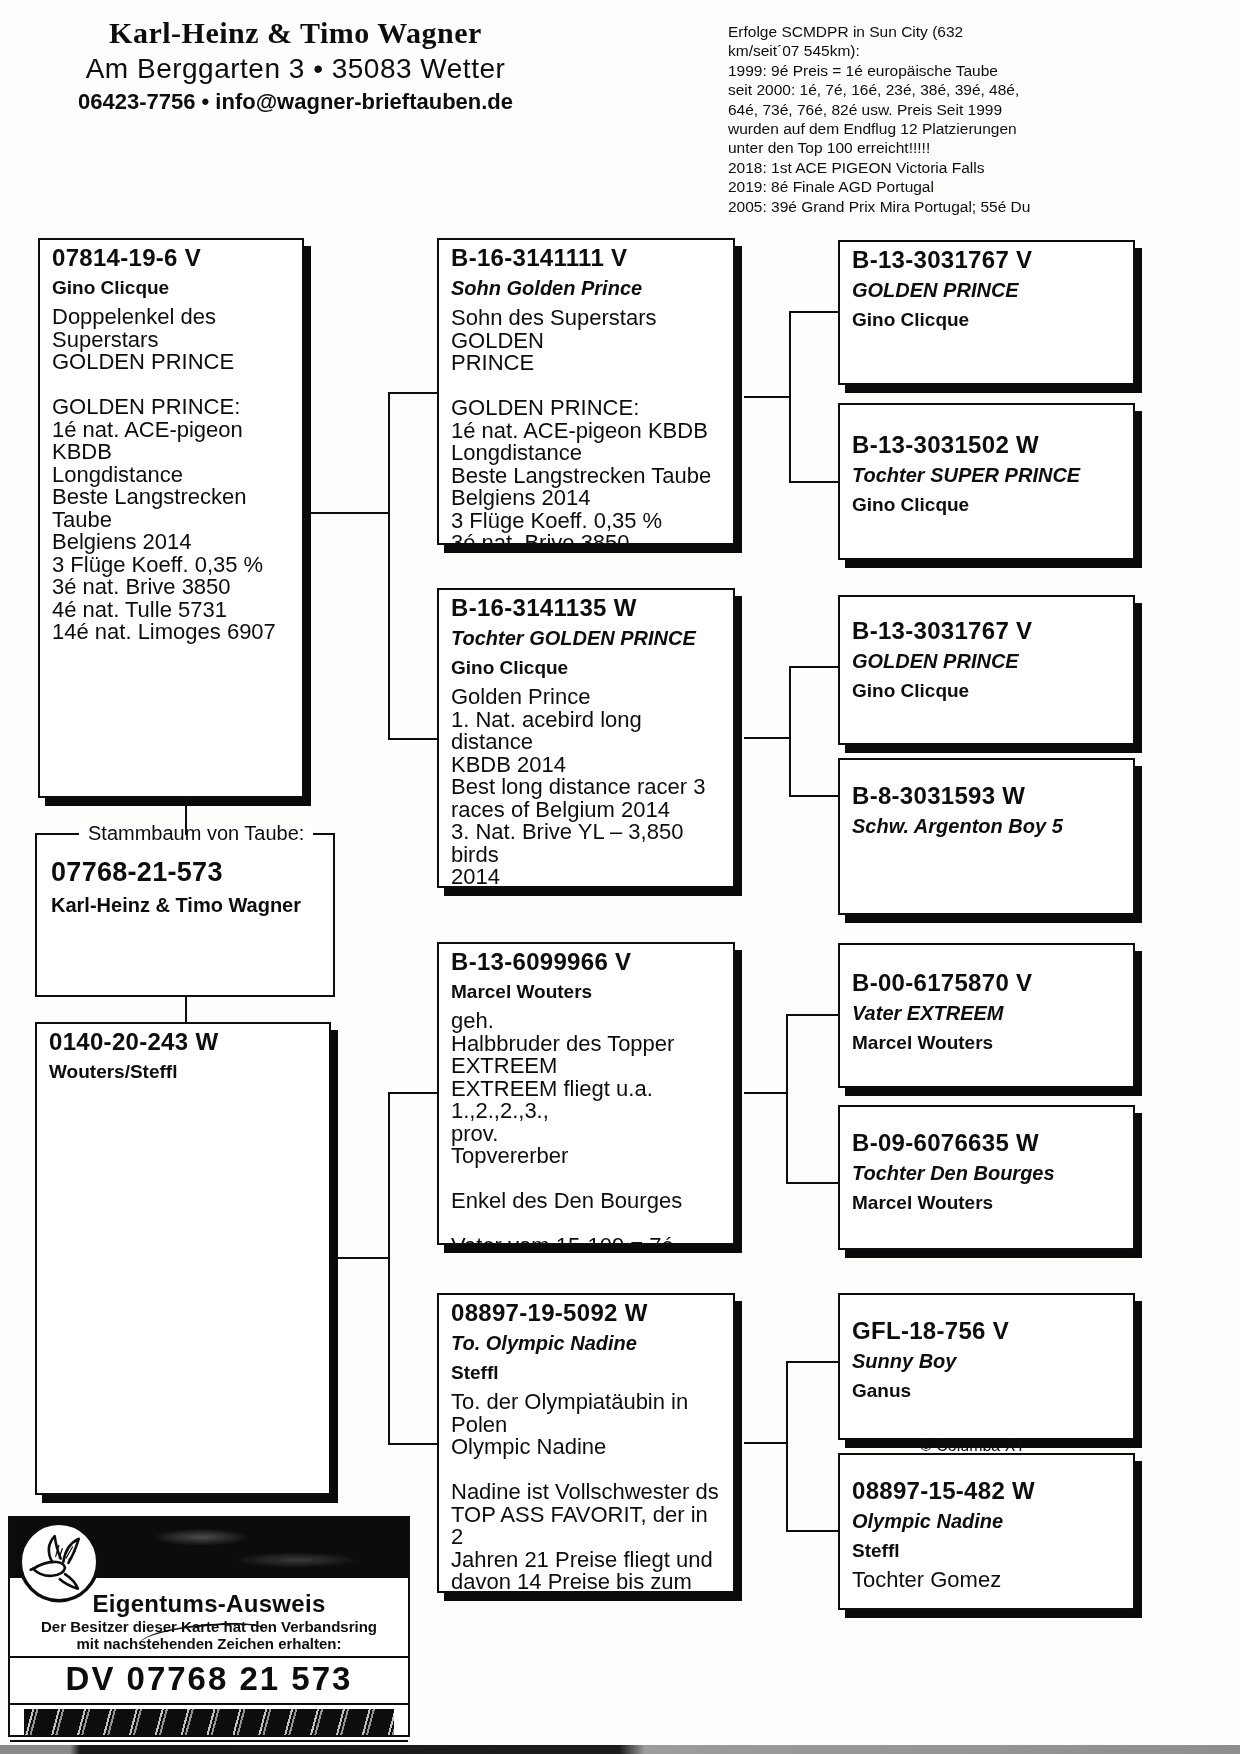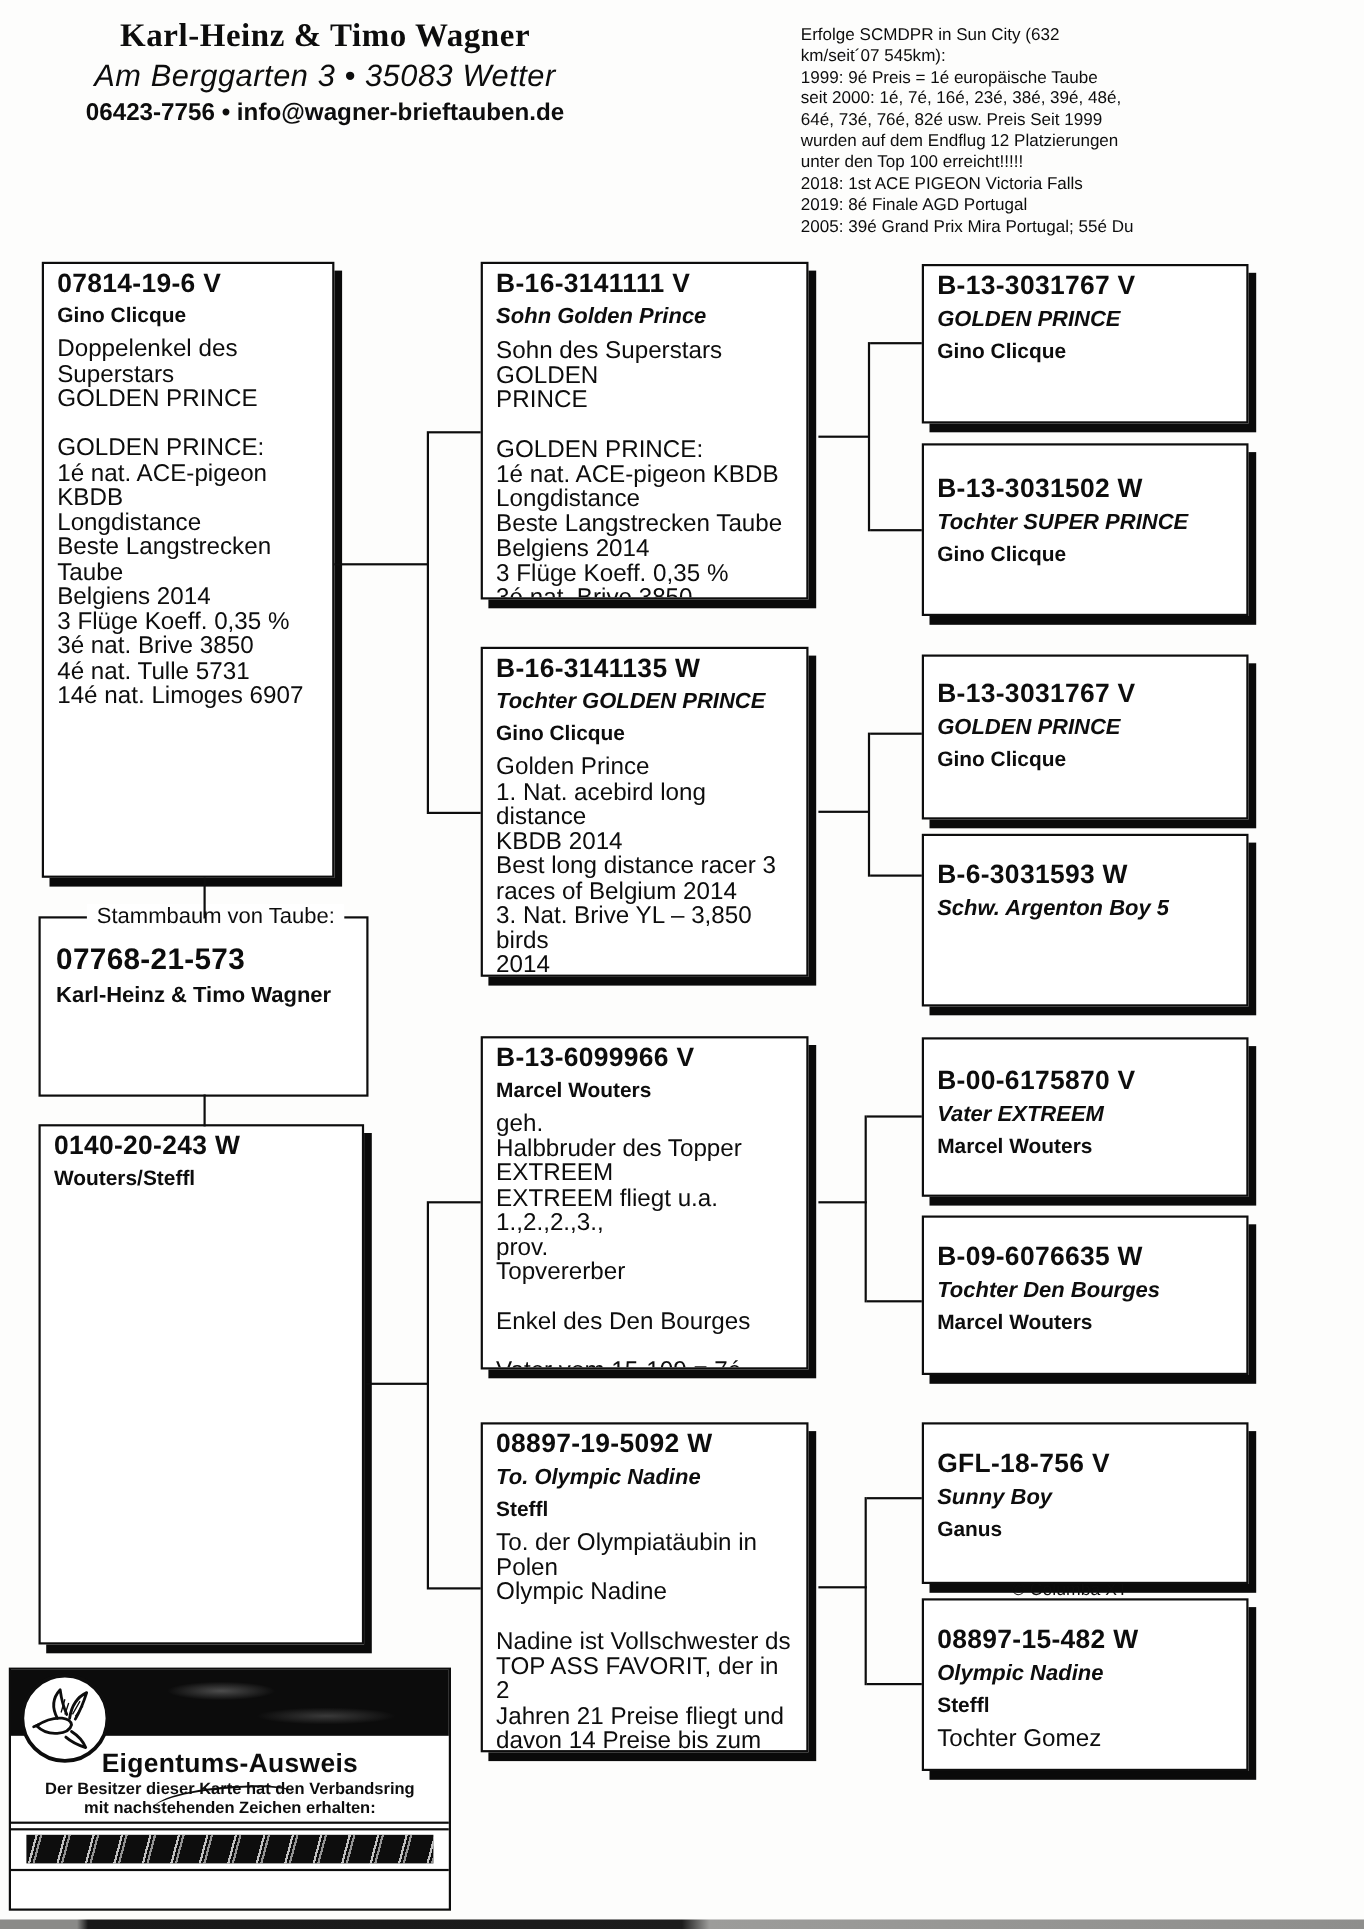--- a/index.html
+++ b/index.html
@@ -2,21 +2,21 @@
 <html><head>
 <meta charset="utf-8">
 <style>
   html,body{margin:0;padding:0;background:#e8e8e6;}
   #page{position:relative;width:1240px;height:1754px;background:#fdfdfc;overflow:hidden;
         font-family:"Liberation Sans",sans-serif;color:#0d0d0d;}
 
   
   .hdr{position:absolute;left:58px;top:16px;width:475px;text-align:center;}
   .hdr-name{font-family:"Liberation Serif",serif;font-weight:bold;font-size:30px;letter-spacing:.5px;}
-  .hdr-addr{font-style:italic;font-size:28px;margin-top:3px;letter-spacing:.5px;}
+  .hdr-addr{font-size:28px;margin-top:3px;letter-spacing:.5px;}
   .hdr-contact{font-weight:bold;font-size:22px;margin-top:4px;}
 
   
   .achieve{position:absolute;left:728px;top:22px;width:420px;font-size:15.5px;line-height:19.4px;
            white-space:pre-line;}
 
   
   .pbox{position:absolute;background:#fff;border:2px solid #0d0d0d;box-shadow:7px 8px 0 #0a0a0a;
         padding:4px 12px;overflow:hidden;box-sizing:border-box;}
   .pbox div:empty{display:none;}
@@ -183,21 +183,21 @@
     <div class="breeder">Gino Clicque</div>
   </div>
 
   <div class="pbox" style="left:838px;top:595px;width:297px;height:150px;padding-top:20px">
     <div class="ring">B-13-3031767 V</div>
     <div class="bname">GOLDEN PRINCE</div>
     <div class="breeder">Gino Clicque</div>
   </div>
 
   <div class="pbox" style="left:838px;top:758px;width:297px;height:157px;padding-top:22px">
-    <div class="ring">B-6-3031593 W</div>
+    <div class="ring">B-8-3031593 W</div>
     <div class="bname">Schw. Argenton Boy 5</div>
   </div>
 
   <div class="pbox" style="left:838px;top:943px;width:297px;height:145px;padding-top:24px">
     <div class="ring">B-00-6175870 V</div>
     <div class="bname">Vater EXTREEM</div>
     <div class="breeder">Marcel Wouters</div>
   </div>
 
   <div class="pbox" style="left:838px;top:1105px;width:297px;height:145px;padding-top:22px">
@@ -262,20 +262,21 @@
       <g stroke="#0d0d0d" stroke-width="1.4" fill="none">
         <path d="M46 44 l4 -14 M50 46 l4 -12"></path>
         <path d="M58 46 l8 -14 M61 48 l8 -11"></path>
       </g>
     </svg>
     <div class="card-title">Eigentums-Ausweis</div>
     <div class="card-sub">Der Besitzer dieser Karte hat den Verbandsring</div>
     <div class="card-sub">mit nachstehenden Zeichen erhalten:</div>
     <div class="card-swoosh"></div>
     <hr class="card-rule">
+    <div class="card-ring">DV 07768 21 573</div>
     <hr class="card-rule">
     <div class="card-ornament"></div>
     <div class="card-innerline"></div>
   </div>
 
   <div class="copyright">© Columba XT</div>
 
   <div class="scan-strip"></div>
 
 </div>

